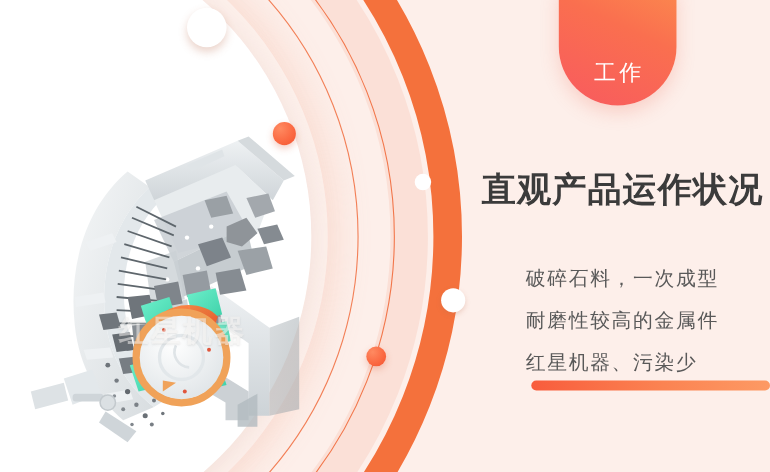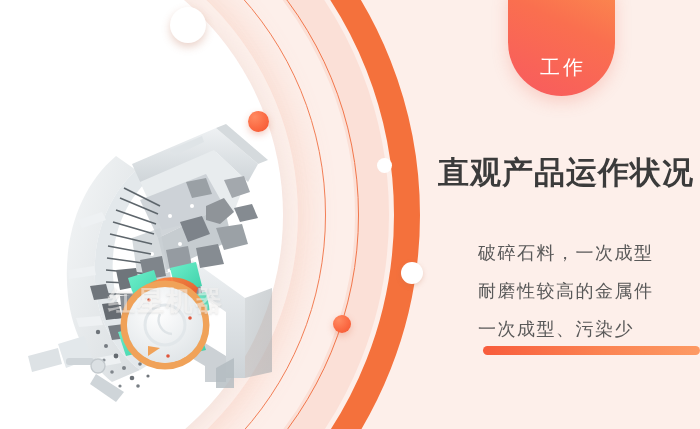--- a/index.html
+++ b/index.html
@@ -301,18 +301,18 @@
 
   <div id="badge">
     <div class="bline">工作</div>
   </div>
 
   <div id="headline">直观产品运作状况</div>
 
   <div id="bodylines">
     <div class="bodyline">破碎石料，一次成型</div>
     <div class="bodyline">耐磨性较高的金属件</div>
-    <div class="bodyline">一次成型、污染少</div>
+    <div class="bodyline">红星机器、污染少</div>
   </div>
 
   <div id="accentbar"></div>
 
 </div>
 
 </body></html>

